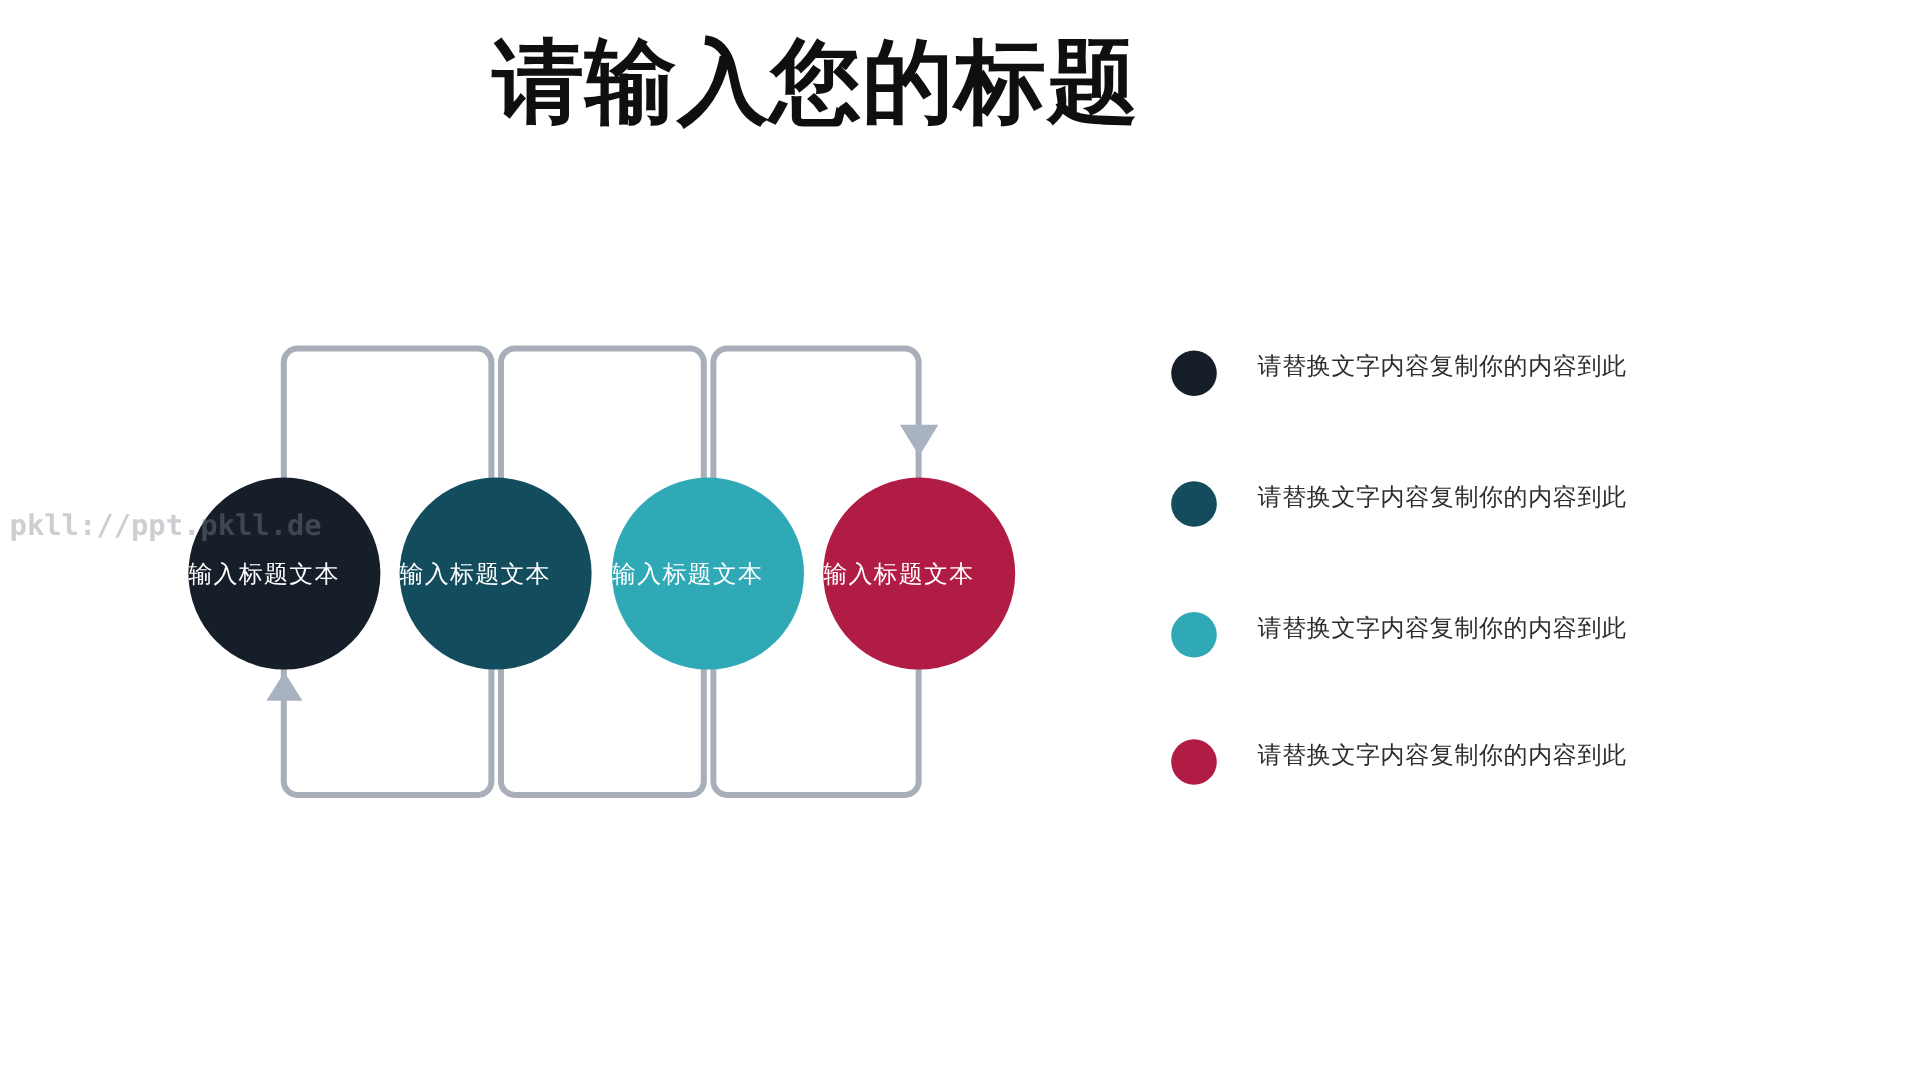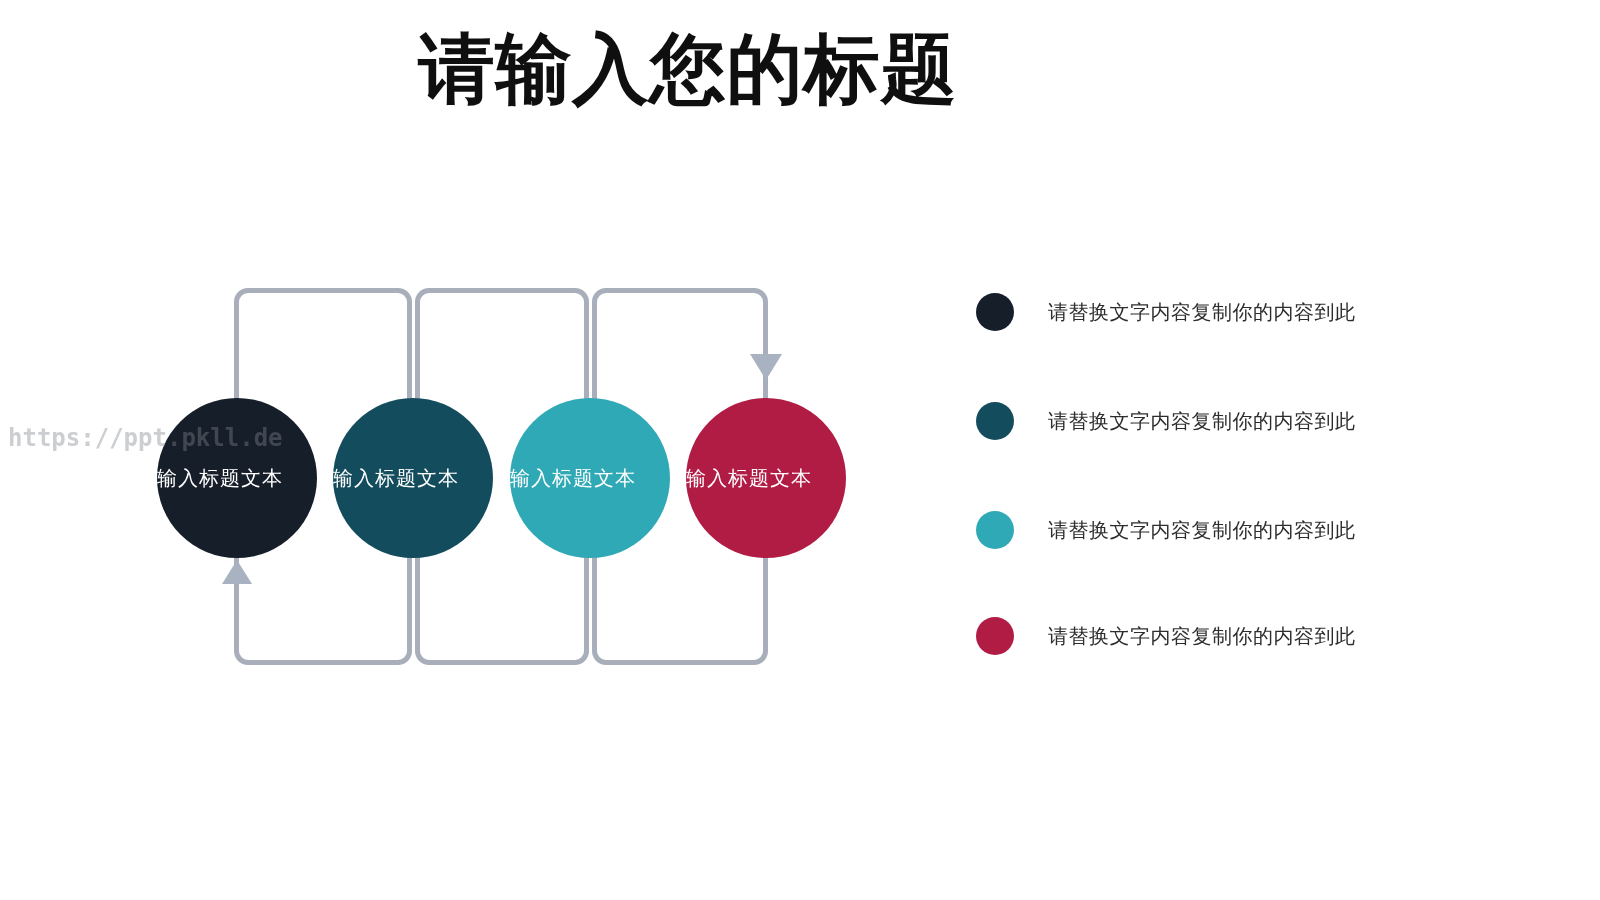--- a/index.html
+++ b/index.html
@@ -2,21 +2,21 @@
 <html><head>
 <meta charset="utf-8">
 <style>
   html,body{margin:0;padding:0;}
   body{
     width:1600px;height:900px;
     background:#ffffff;
     font-family:"Liberation Sans","DejaVu Sans",sans-serif;
     overflow:hidden;
   }
-  .slide{position:relative;width:1404px;height:900px;background:#ffffff;padding-left:16px;}
+  .slide{position:relative;width:1404px;height:900px;background:#ffffff;}
 
   
   .title{
     position:absolute;top:24px;left:0;right:44px;
     margin:0;text-align:center;
     font-size:76px;line-height:1.18;
     font-weight:900;color:#0f0f0f;
     letter-spacing:1px;
   }
 
@@ -66,21 +66,21 @@
     font-family:"DejaVu Sans Mono","Liberation Mono",monospace;
     font-size:24px;font-weight:600;letter-spacing:0px;
     color:rgba(127,132,140,0.40);
     white-space:nowrap;
   }
 
   
   .legend{position:absolute;left:976px;top:0;z-index:2;}
   .legend-row{
     position:absolute;left:0;height:40px;
-    display:flex;align-items:center;
+    display:flex;align-items:flex-start;
   }
   .legend-row.r1{top:292px;}
   .legend-row.r2{top:401px;}
   .legend-row.r3{top:510px;}
   .legend-row.r4{top:616px;}
   .legend-dot{
     width:38px;height:38px;border-radius:50%;
     flex:0 0 38px;
   }
   .legend-text{
@@ -110,21 +110,21 @@
       <span>输入标题文本</span>
     </div>
     <div class="circle s3" style="background-color: rgb(48, 169, 182);">
       <span>输入标题文本</span>
     </div>
     <div class="circle s4" style="background-color: rgb(177, 28, 69);">
       <span>输入标题文本</span>
     </div>
   </div>
 
-  <div class="watermark">https://ppt.pkll.de</div>
+  <div class="watermark">pkll://ppt.pkll.de</div>
 
   <div class="legend">
     <div class="legend-row r1">
       <div class="legend-dot" style="background-color: rgb(22, 30, 42);"></div>
       <div class="legend-text">请替换文字内容复制你的内容到此</div>
     </div>
     <div class="legend-row r2">
       <div class="legend-dot" style="background-color: rgb(19, 77, 93);"></div>
       <div class="legend-text">请替换文字内容复制你的内容到此</div>
     </div>

